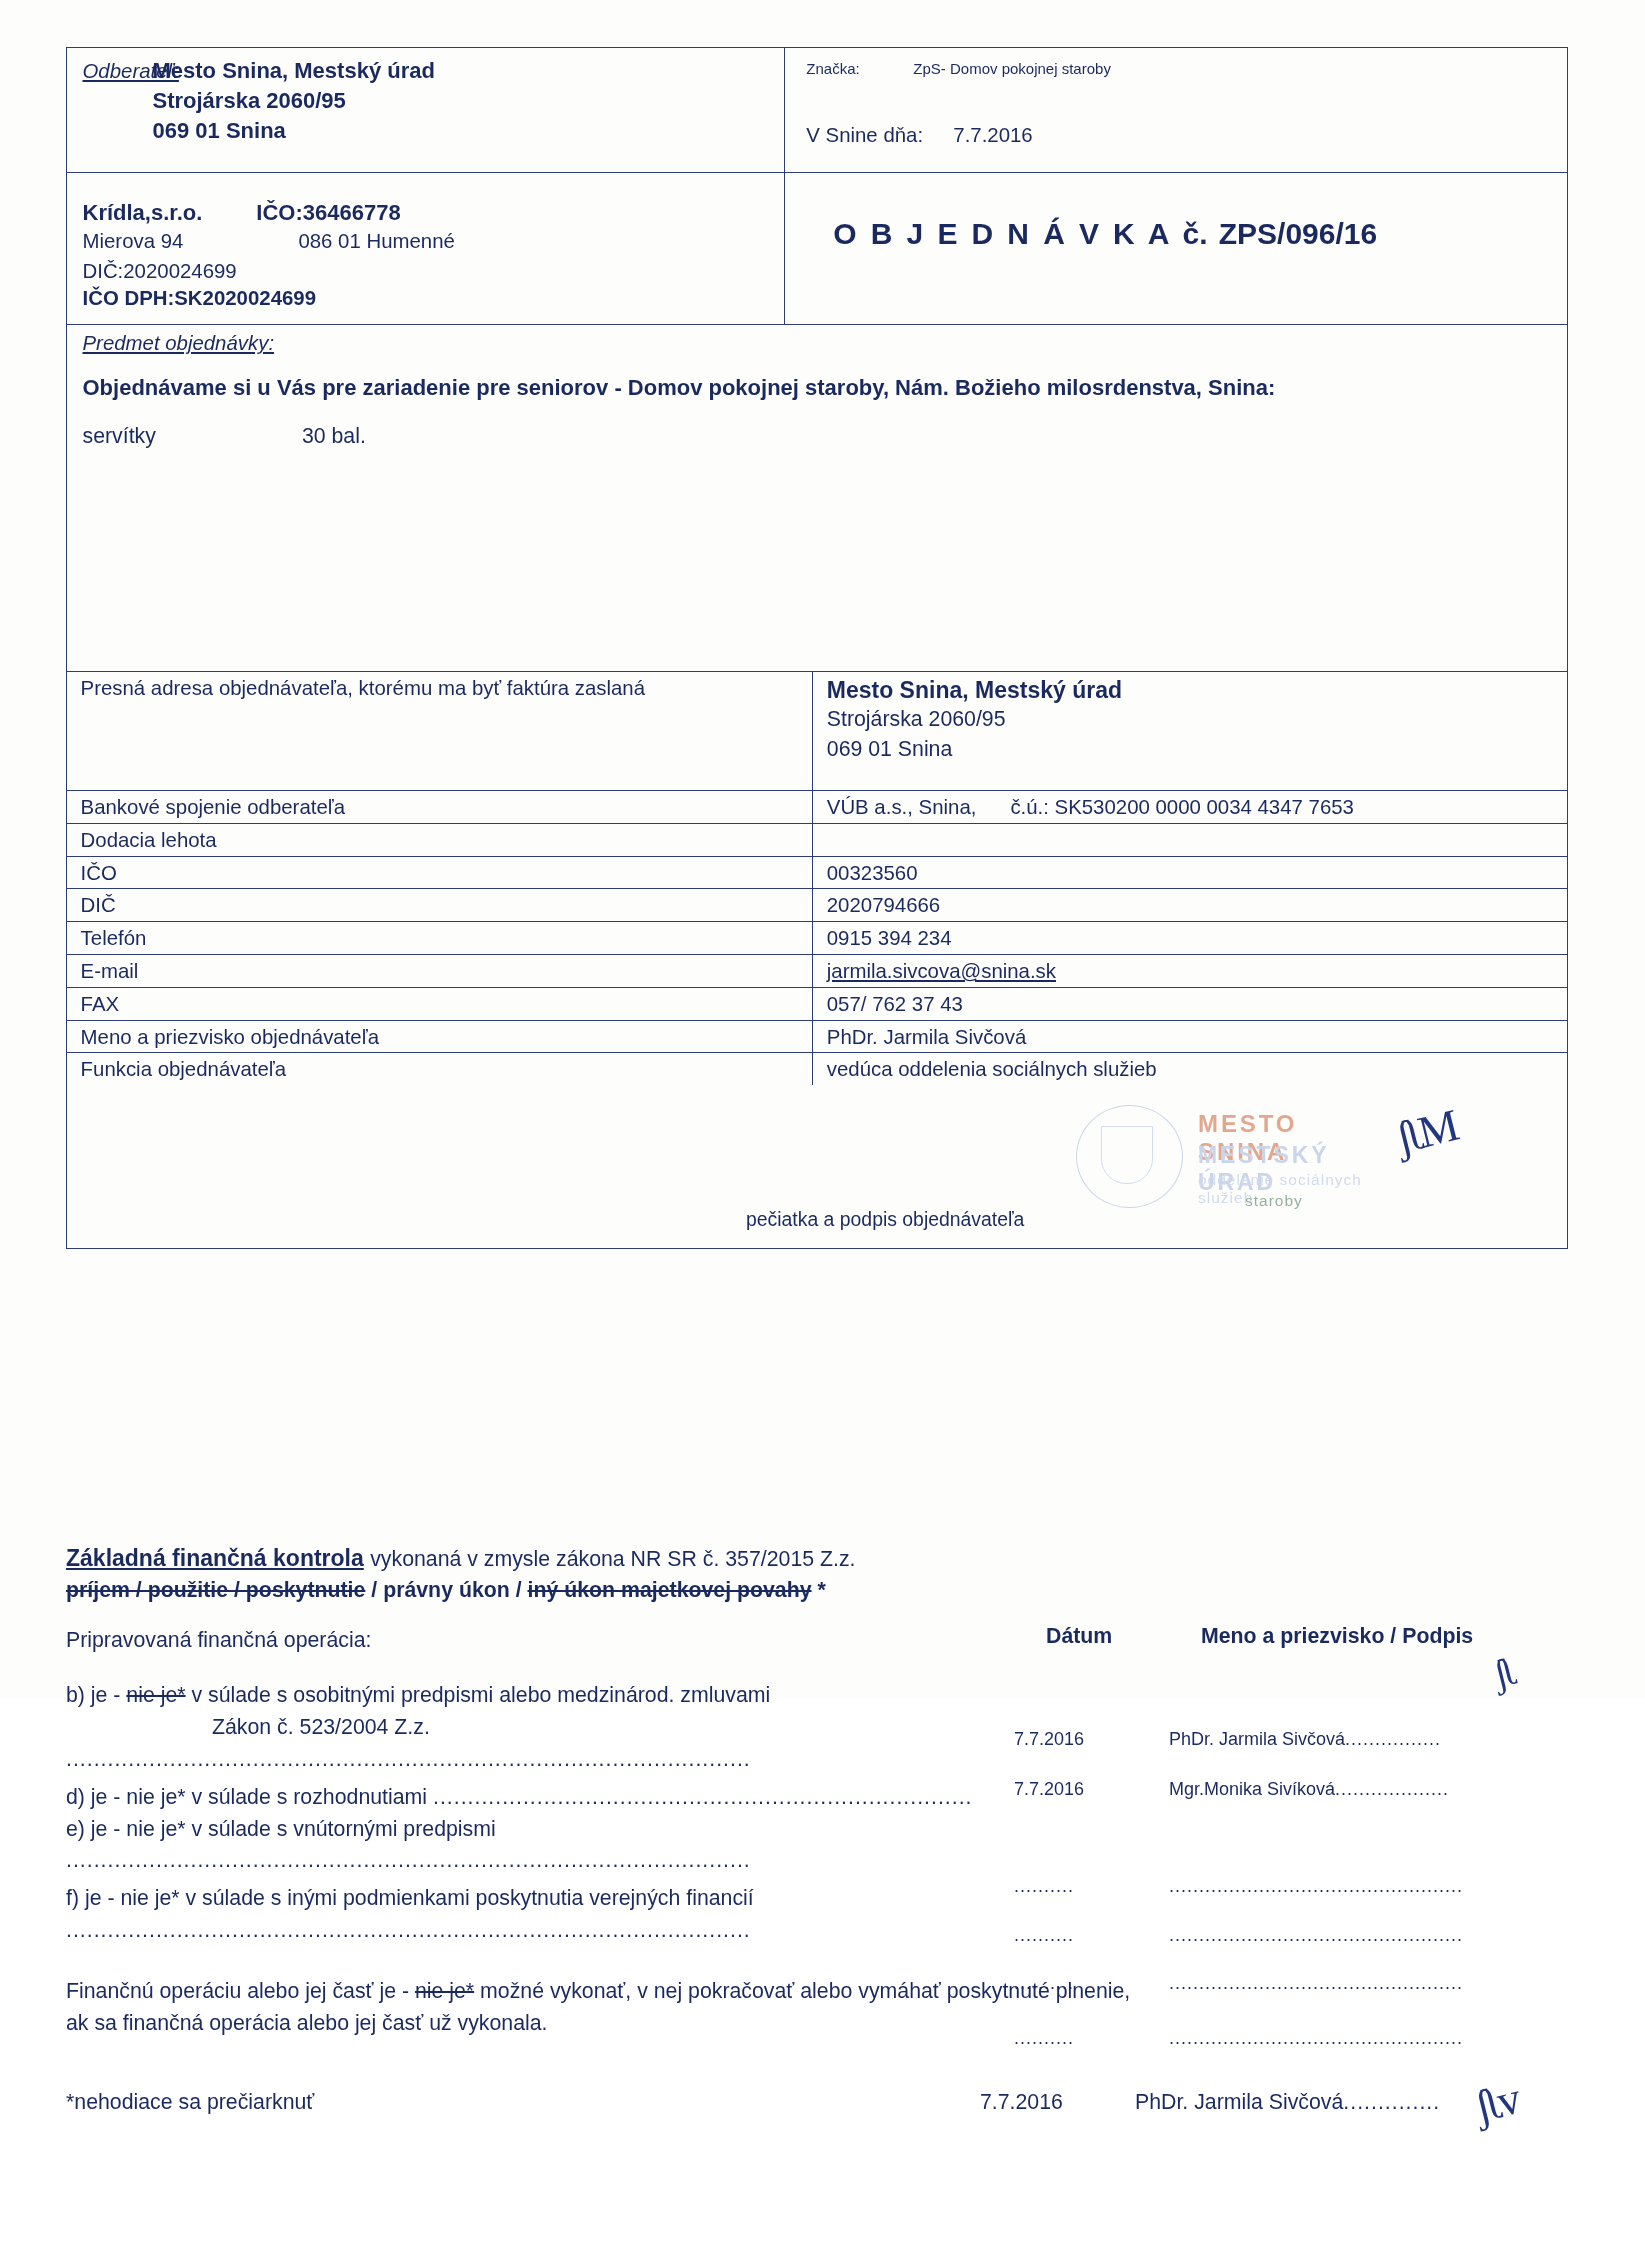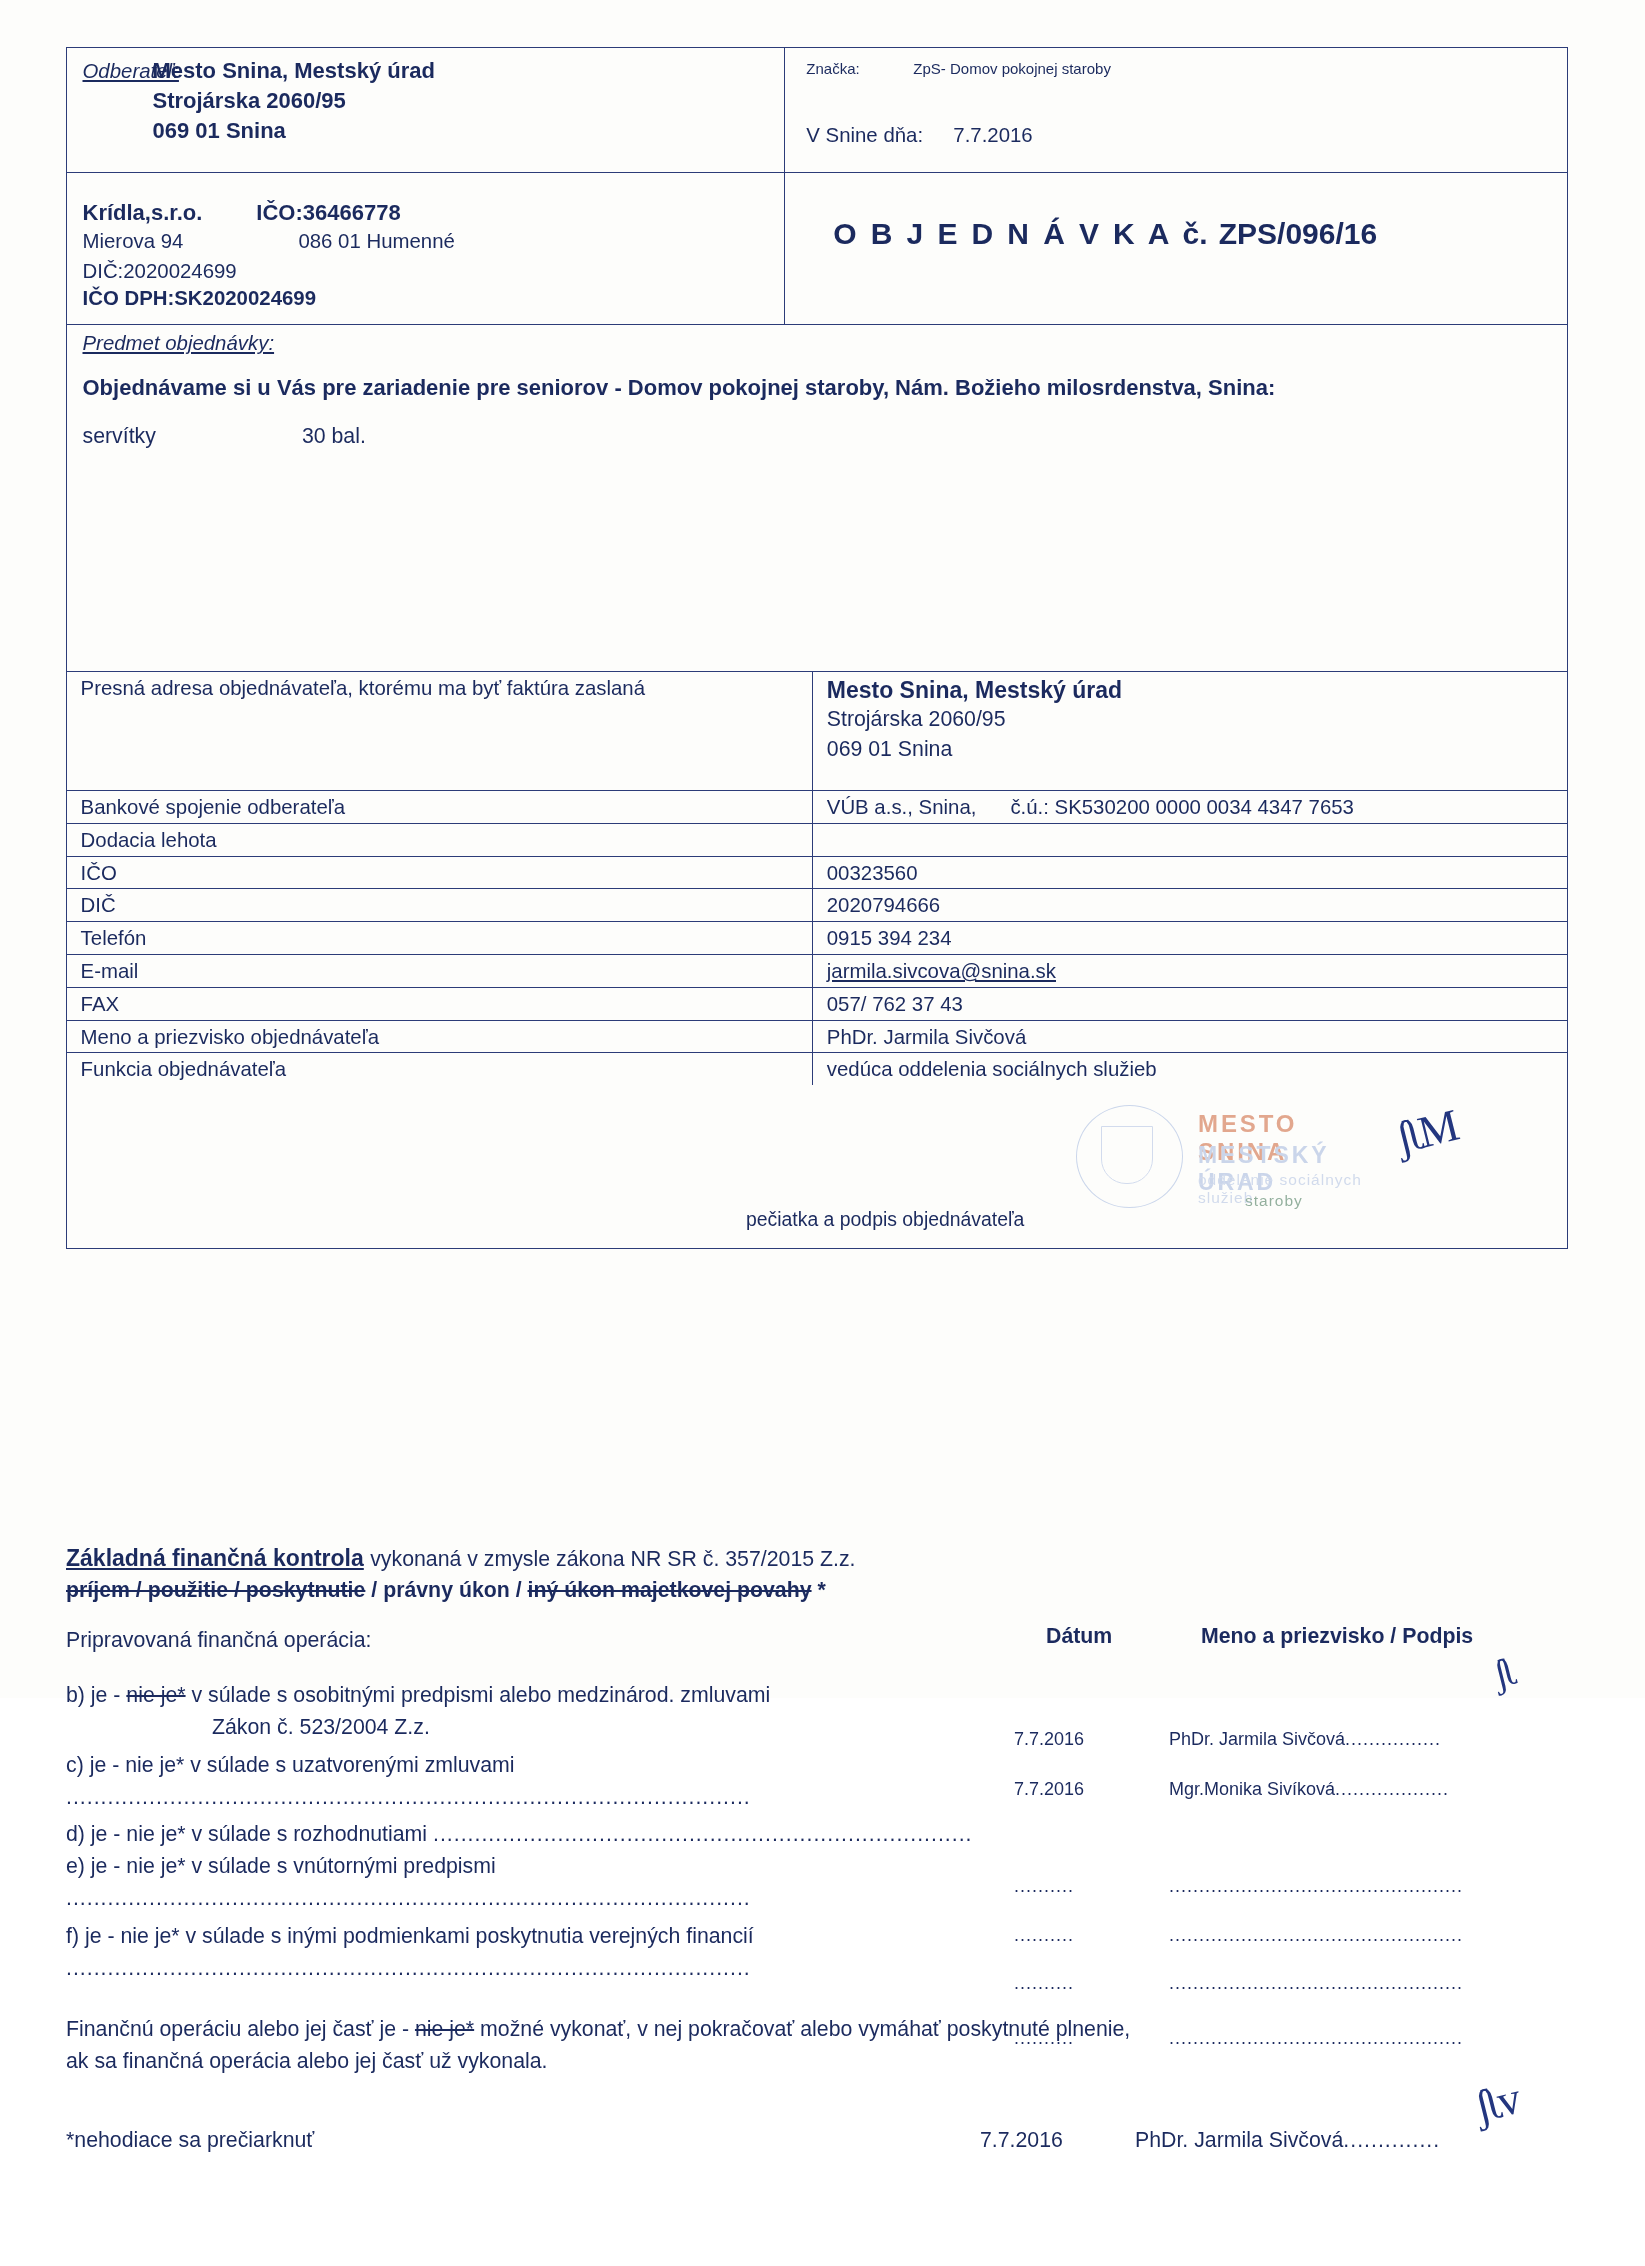--- a/index.html
+++ b/index.html
@@ -374,23 +374,20 @@
 
       <div class="fin-col-left">
         <div class="op-head">Pripravovaná finančná operácia:</div>
 
 
         <div class="op-item">
           <span>b) je - </span><span class="strike">nie je*</span><span> v súlade s osobitnými predpismi alebo medzinárod. zmluvami</span>
         </div>
         <div class="op-item op-indent">Zákon č. 523/2004 Z.z.</div>
 
-        <div class="op-item" style="margin-top:5.8px;">
-          <span>c) je - nie je* v súlade s uzatvorenými zmluvami</span>
-        </div>
         <div class="op-item dots">...................................................................................................</div>
 
         <div class="op-item" style="margin-top:5.8px;">
           <span>d) je - nie je* v súlade s rozhodnutiami</span>
           <span class="dots">..............................................................................</span>
         </div>
 
         <div class="op-item">
           <span>e) je - nie je* v súlade s vnútornými predpismi</span>
         </div>

